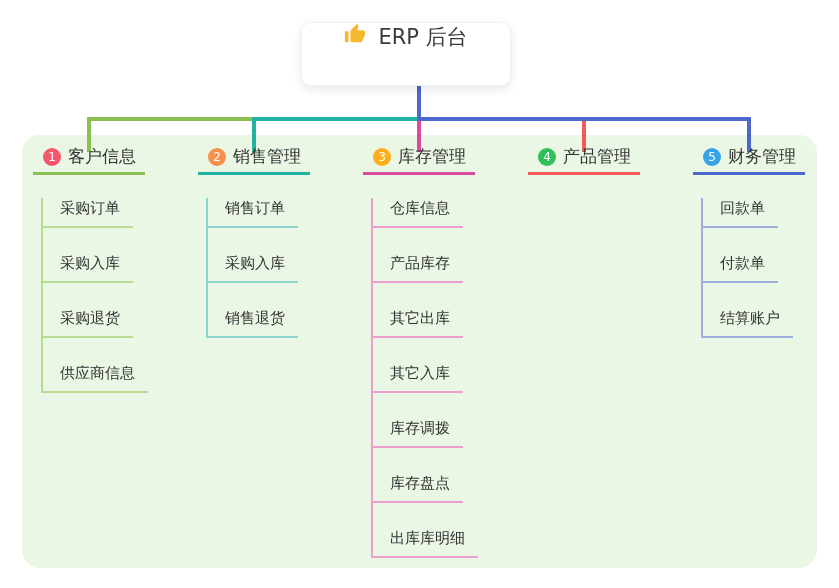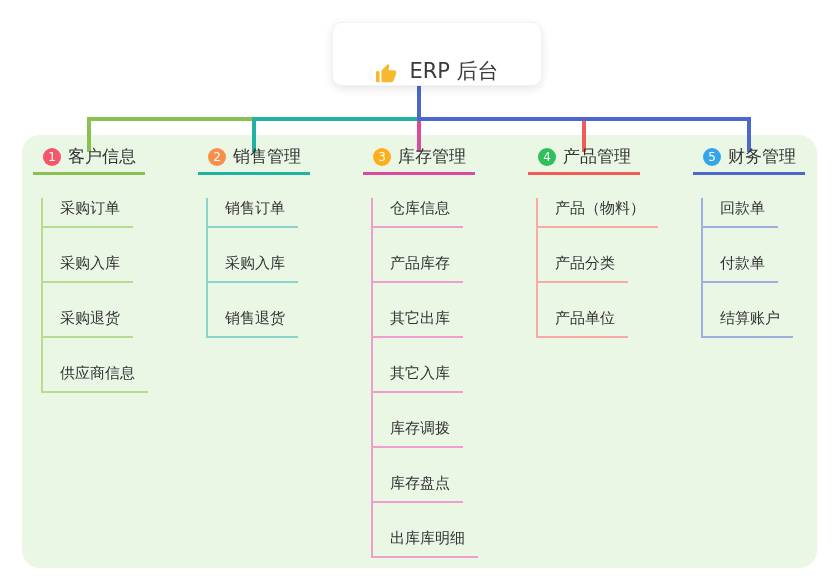--- a/index.html
+++ b/index.html
@@ -5,24 +5,24 @@
   html,body { margin:0; padding:0; background:#ffffff; }
   .canvas {
     position:relative; width:839px; height:588px; background:#ffffff;
     font-family:"DejaVu Sans","Liberation Sans",sans-serif; overflow:hidden;
   }
   .panel {
     position:absolute; left:22px; top:135px; width:795px; height:433px;
     border-radius:18px;
   }
   .root-node {
-    position:absolute; left:332px; top:22px; width:208px; height:62px;
+    position:absolute; left:301px; top:22px; width:208px; height:62px;
     background:#ffffff; border:1px solid #f2f2f2; border-radius:10px;
     box-shadow:0 3px 10px rgba(0,0,0,0.10);
-    display:flex; align-items:flex-end; justify-content:center; gap:12px;
+    display:flex; align-items:flex-start; justify-content:center; gap:12px;
     font-size:21px; color:#3a3a3a; z-index:6;
   }
   .root-node svg { display:block; }
   .line { position:absolute; }
   .branch { position:absolute; top:146px; width:150px; z-index:3; }
   .branch-title {
     display:flex; align-items:center; gap:7px;
     width:102px; padding:0 0 5px 10px; border-bottom:3px solid; height:21px;
   }
   .badge {
@@ -104,25 +104,20 @@
           <div class="child" style="border-bottom-color: rgb(239, 159, 205);">库存调拨</div>
           <div class="child" style="border-bottom-color: rgb(239, 159, 205);">库存盘点</div>
           <div class="child" style="border-bottom-color: rgb(239, 159, 205);">出库库明细</div>
         </div>
       </div>
       <div class="branch" style="left: 528px;">
         <div class="branch-title" style="border-bottom-color: rgb(241, 91, 85);">
           <span class="badge" style="background: rgb(47, 191, 91);">4</span>
           <span class="branch-label">产品管理</span>
         </div>
-        <div class="children" style="border-left-color: rgb(248, 171, 165);">
-          <div class="child" style="border-bottom-color: rgb(248, 171, 165);">产品（物料）</div>
-          <div class="child" style="border-bottom-color: rgb(248, 171, 165);">产品分类</div>
-          <div class="child" style="border-bottom-color: rgb(248, 171, 165);">产品单位</div>
-        </div>
       </div>
       <div class="branch" style="left: 693px;">
         <div class="branch-title" style="border-bottom-color: rgb(77, 104, 205);">
           <span class="badge" style="background: rgb(54, 164, 233);">5</span>
           <span class="branch-label">财务管理</span>
         </div>
         <div class="children" style="border-left-color: rgb(159, 175, 226);">
           <div class="child" style="border-bottom-color: rgb(159, 175, 226);">回款单</div>
           <div class="child" style="border-bottom-color: rgb(159, 175, 226);">付款单</div>
           <div class="child" style="border-bottom-color: rgb(159, 175, 226);">结算账户</div>

